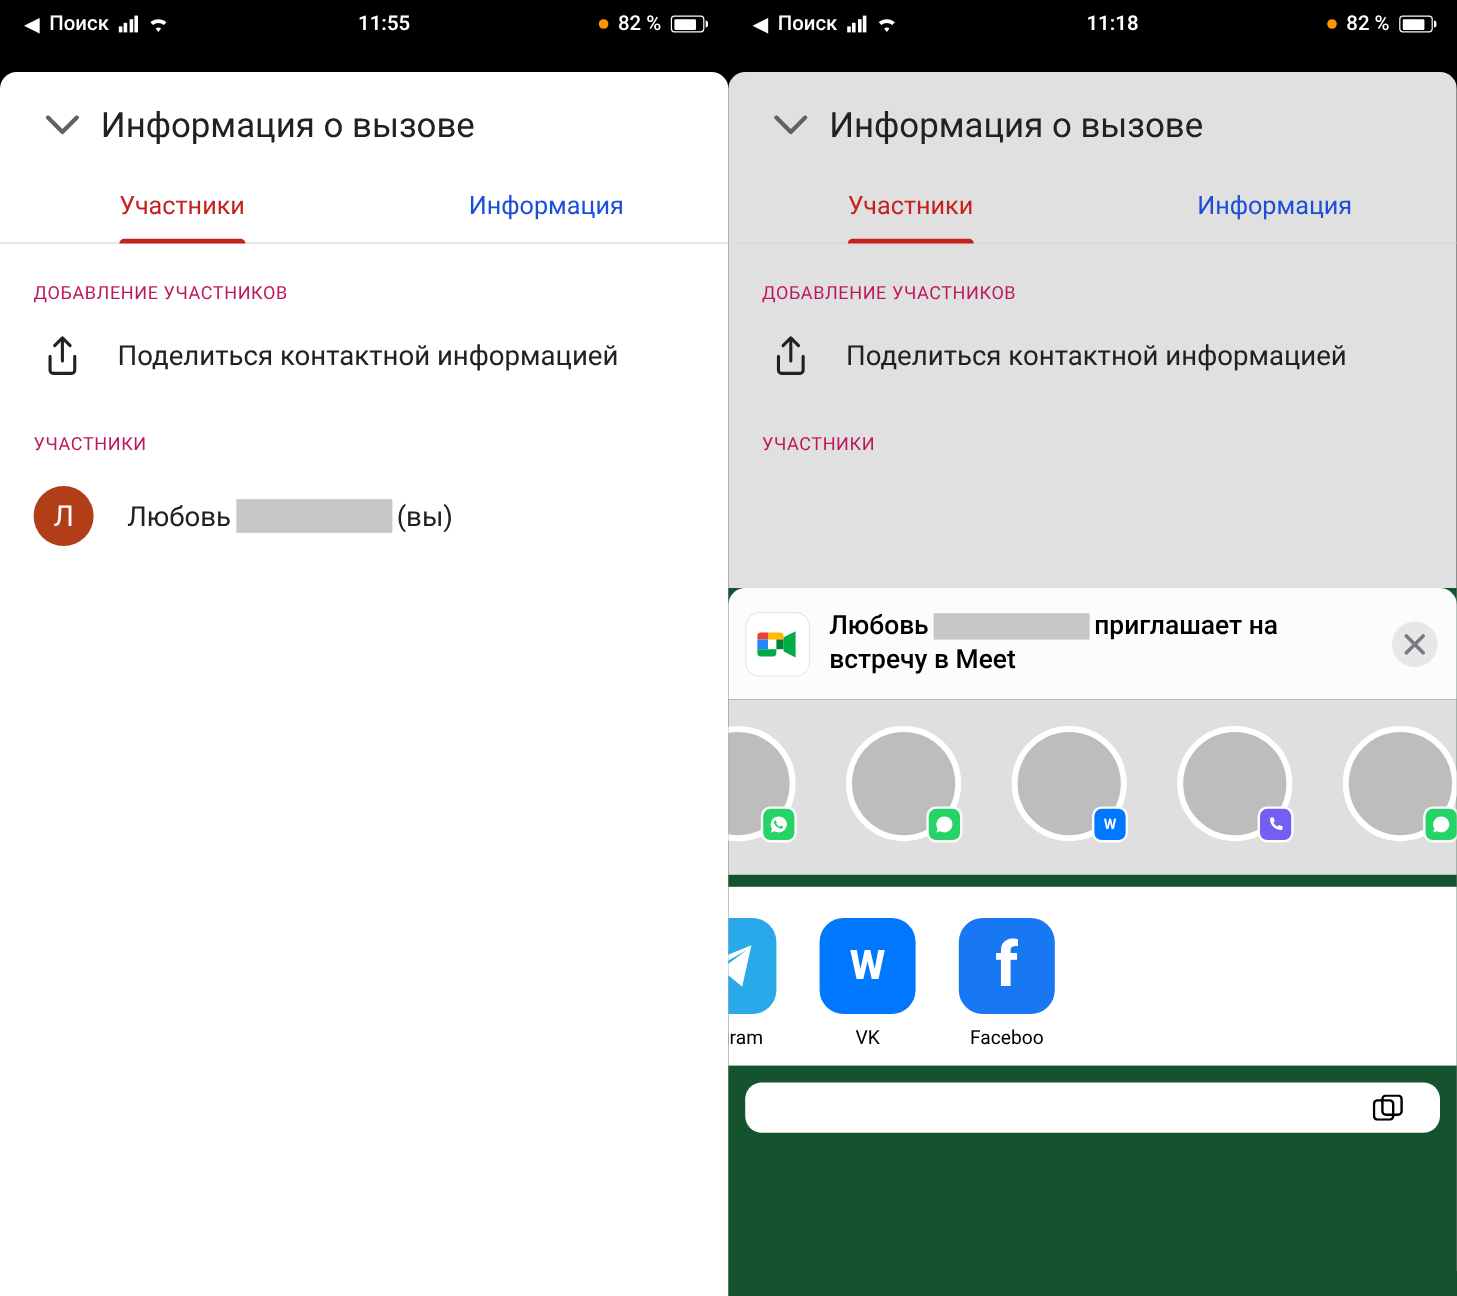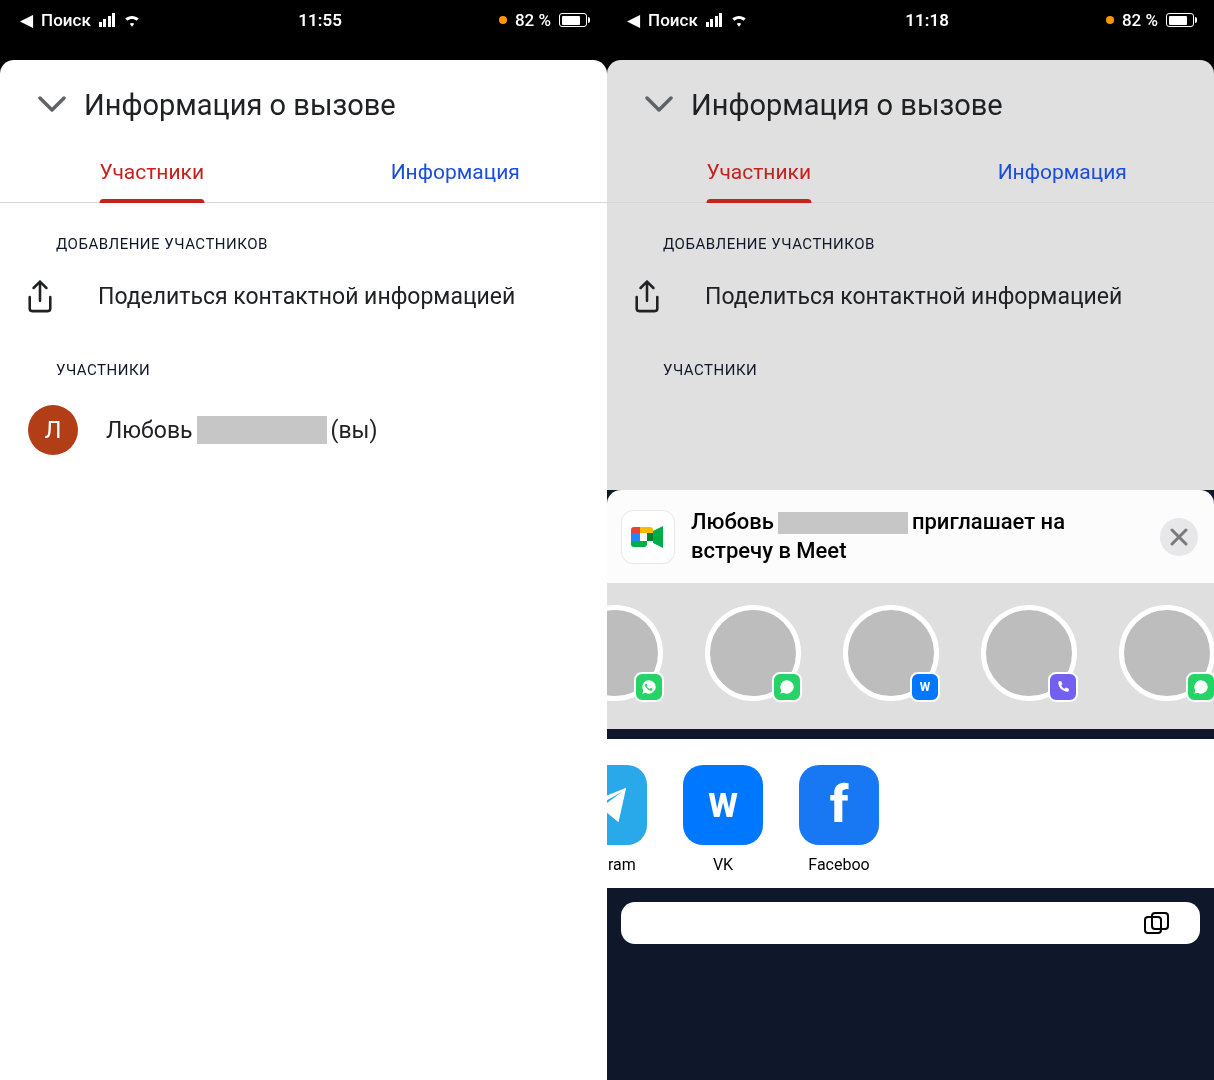--- a/index.html
+++ b/index.html
@@ -64,42 +64,42 @@
   flex: 1; text-align: center; padding: 18px 0; font-size: 21px; color: #1d4ed8;
   position: relative;
 }
 .tab.active { color: #c5221f; }
 .tab.active::after {
   content: ""; position: absolute; bottom: -1px; left: 50%; transform: translateX(-50%);
   width: 105px; height: 4px; background: #c5221f; border-radius: 4px 4px 0 0;
 }
 
 .section-label {
-  padding: 32px 28px 12px 28px; font-size: 15px; color: #0f172a; letter-spacing: 0.5px; margin-left: 28px;
+  padding: 32px 28px 12px 28px; font-size: 15px; color: #be185d; letter-spacing: 0.5px;
 }
 .share-row {
-  display: flex; align-items: center; gap: 42px; padding: 14px 28px 14px 24px;
+  display: flex; align-items: center; gap: 30px; padding: 14px 28px 14px 36px;
 }
 .share-icon { width: 32px; height: 36px; flex-shrink:0; }
 .share-text { font-size: 23px; color: #202124; line-height: 1.4; }
 
 .participant-row {
   display: flex; align-items: center; gap: 28px; padding: 14px 28px;
 }
 .avatar-circle {
   width: 50px; height: 50px; border-radius: 50%; background: #b13e17; color: #fff;
   display: flex; align-items: center; justify-content: center; font-size: 24px;
 }
 .participant-name { font-size: 23px; color: #202124; display: flex; align-items: center; }
 .redact { background: #c6c6c6; display: inline-block; width: 130px; height: 28px; margin: 0 4px; }
 
 
 .overlay {
   position: absolute; left: 0; right: 0; bottom: 0; top: 490px;
-  background: #0f172a;
+  background: #14532d;
 }
 .share-header {
   background: #fcfcfc; border-radius: 14px 14px 0 0; padding: 18px 16px 18px 14px;
   display: flex; align-items: center; gap: 16px; position: relative;
 }
 .meet-icon {
   width: 54px; height: 54px; background: #fff; border-radius: 12px; border: 1px solid #e8e8e8;
   display: flex; align-items: center; justify-content: center; flex-shrink:0;
 }
 .share-title-block { flex: 1; font-size: 22px; color: #000; font-weight: 500; line-height: 1.3; }

